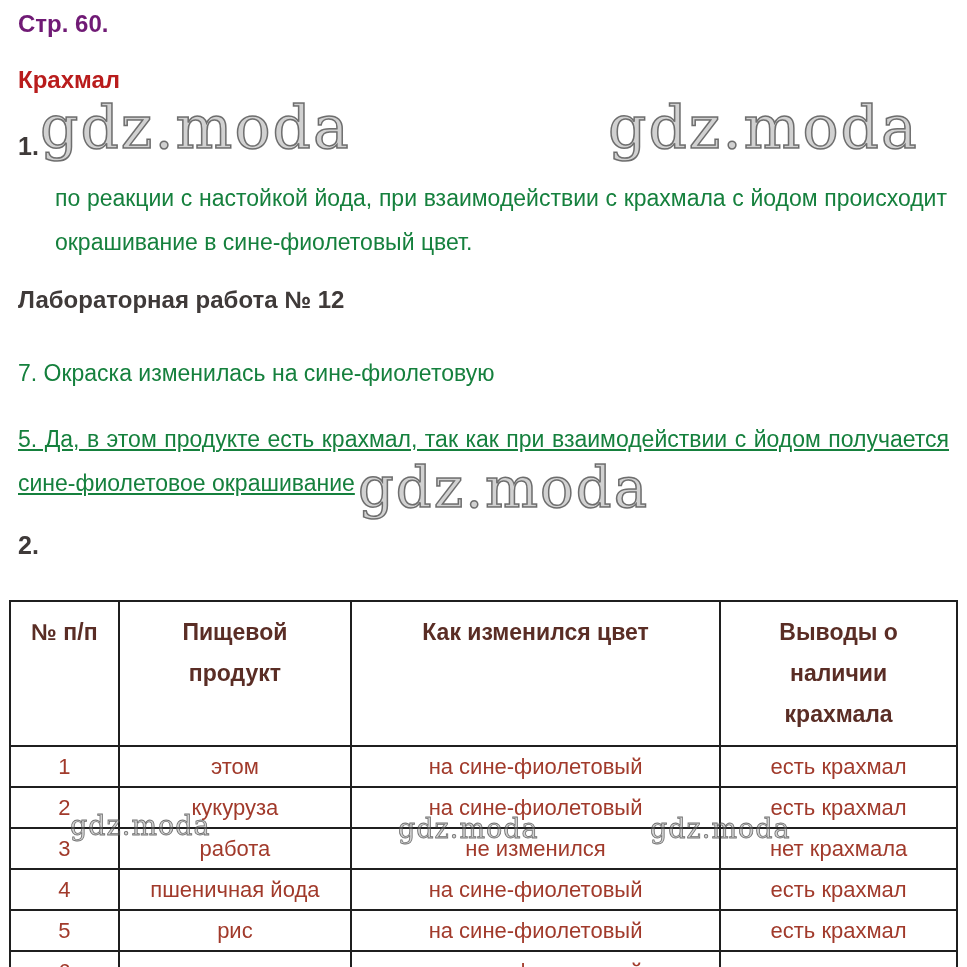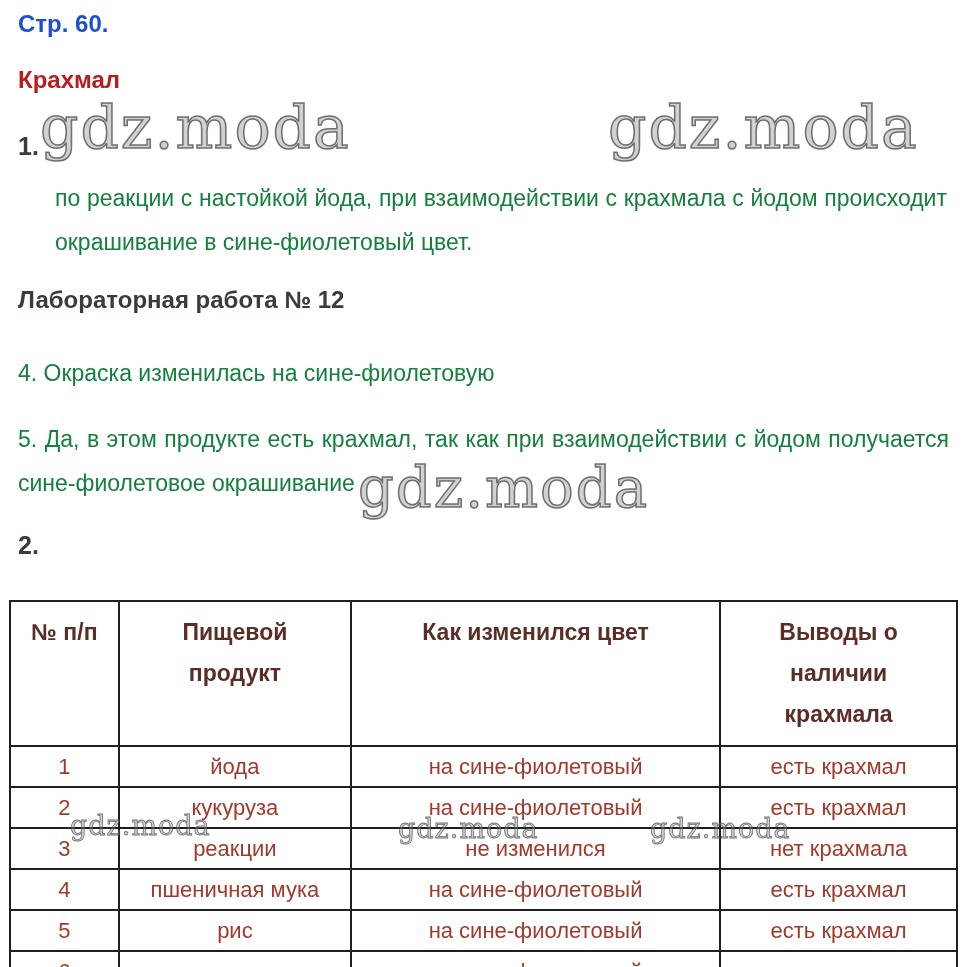--- a/index.html
+++ b/index.html
@@ -10,21 +10,21 @@
     height: 967px;
     background: #ffffff;
     font-family: "Liberation Sans", "DejaVu Sans", sans-serif;
     overflow: hidden;
   }
   .content { padding: 10px 18px 0 18px; }
 
   .page-label {
     font-size: 24px;
     font-weight: bold;
-    color: #1d4ed8;
+    color: #701a75;
   }
   .doc-title {
     margin-top: 28px;
     font-size: 24px;
     font-weight: bold;
     color: #b91c1c;
   }
   .item-number {
     font-size: 25px;
     font-weight: bold;
@@ -46,20 +46,21 @@
     margin-top: 22px;
     font-size: 24px;
     font-weight: bold;
     color: #3f3a39;
   }
   .answer-4 {
     margin-top: 38px;
   }
   .answer-5 {
     margin-top: 22px;
+    text-decoration: underline;
   }
 
   table.results {
     width: 949px;
     margin: 40px 9px 0 9px;
     border-collapse: collapse;
     table-layout: fixed;
   }
   table.results th, table.results td {
     border: 2px solid #1f1f1f;
@@ -125,21 +126,21 @@
     <div class="page-label">Стр. 60.</div>
 
     <div class="doc-title">Крахмал</div>
 
     <div class="item-number n1">1.</div>
 
     <div class="red-para answer-1">по реакции с настойкой йода, при взаимодействии с крахмала с йодом происходит окрашивание в сине-фиолетовый цвет.</div>
 
     <div class="lab-heading">Лабораторная работа № 12</div>
 
-    <div class="red-para answer-4">4. Окраска изменилась на сине-фиолетовую</div>
+    <div class="red-para answer-4">7. Окраска изменилась на сине-фиолетовую</div>
 
     <div class="red-para answer-5">5. Да, в этом продукте есть крахмал, так как при взаимодействии с йодом получается сине-фиолетовое окрашивание</div>
 
     <div class="item-number n2">2.</div>
 
   </div>
 
   <table class="results">
     <colgroup>
       <col class="col-num">
@@ -151,39 +152,39 @@
       <tr>
         <th><span class="hdr-wrap">№ п/п</span></th>
         <th class="hdr-prod"><span class="hdr-wrap">Пищевой продукт</span></th>
         <th><span class="hdr-wrap">Как изменился цвет</span></th>
         <th class="hdr-conc"><span class="hdr-wrap">Выводы о наличии крахмала</span></th>
       </tr>
     </thead>
     <tbody>
       <tr>
         <td>1</td>
-        <td>йода</td>
+        <td>этом</td>
         <td>на сине-фиолетовый</td>
         <td>есть крахмал</td>
       </tr>
       <tr>
         <td>2</td>
         <td>кукуруза</td>
         <td>на сине-фиолетовый</td>
         <td>есть крахмал</td>
       </tr>
       <tr>
         <td>3</td>
-        <td>реакции</td>
+        <td>работа</td>
         <td>не изменился</td>
         <td>нет крахмала</td>
       </tr>
       <tr>
         <td>4</td>
-        <td>пшеничная мука</td>
+        <td>пшеничная йода</td>
         <td>на сине-фиолетовый</td>
         <td>есть крахмал</td>
       </tr>
       <tr>
         <td>5</td>
         <td>рис</td>
         <td>на сине-фиолетовый</td>
         <td>есть крахмал</td>
       </tr>
       <tr>

